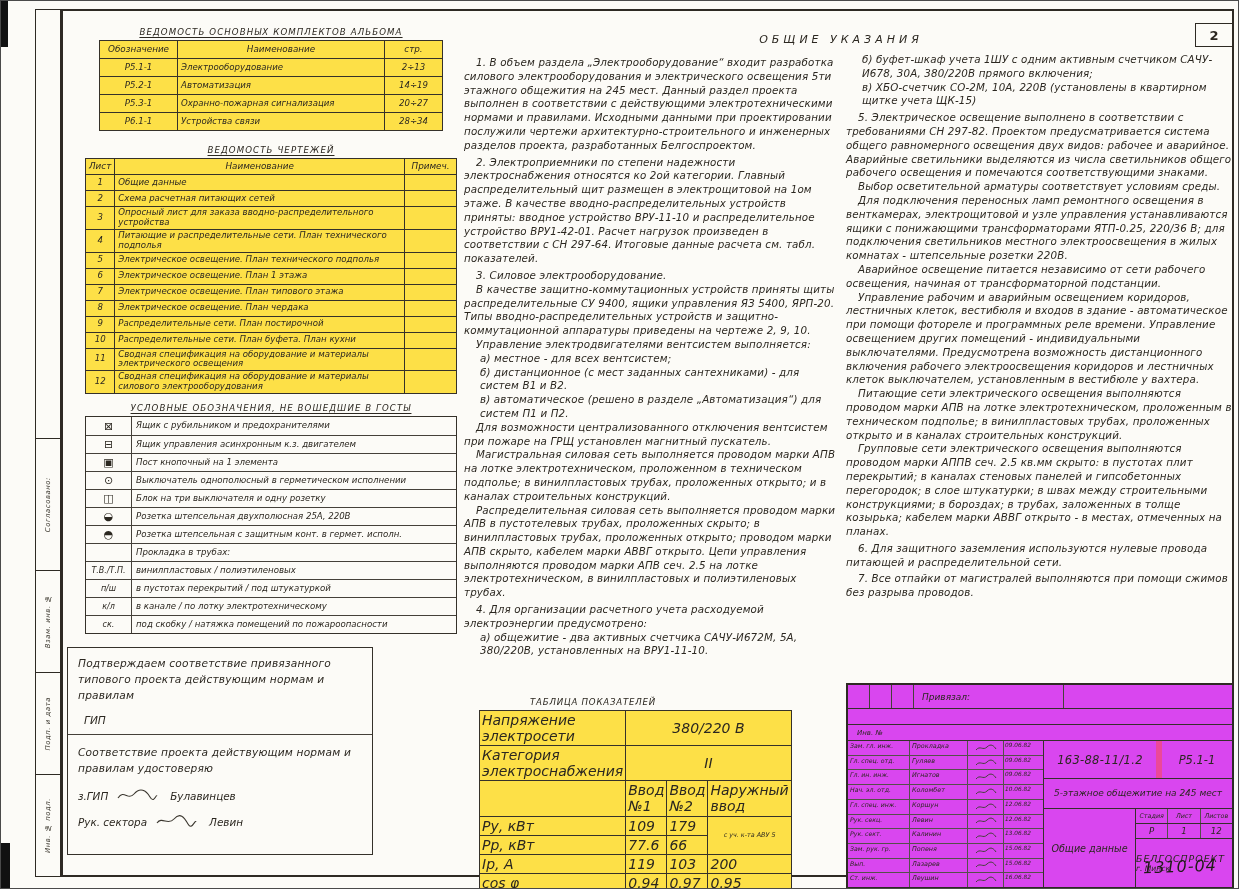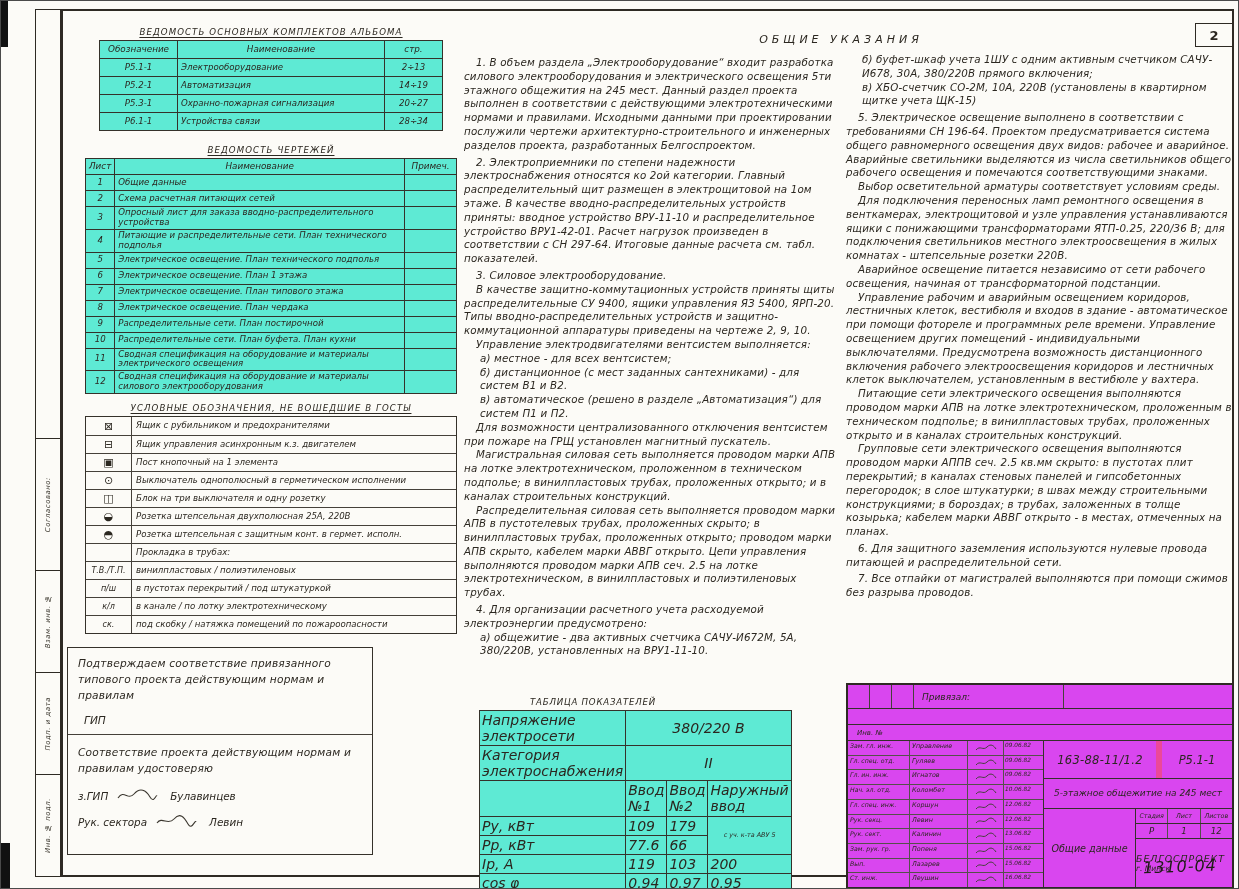--- a/index.html
+++ b/index.html
@@ -12,21 +12,21 @@
   }
   .artifact { position:absolute; background:#111; }
   .frame { position:absolute; left:60px; top:8px; width:1173px; height:868px; border:2px solid #2e2a24; }
   .margin-strip { position:absolute; left:34px; top:8px; width:26px; height:868px; border:1.5px solid #2e2a24; display:flex; flex-direction:column; }
   .m-cell { border-top:1px solid #2e2a24; display:flex; align-items:center; justify-content:center; overflow:hidden; }
   .m-cell.first { border-top:none; flex:1 1 auto; }
   .vtext { writing-mode:vertical-rl; transform:rotate(180deg); font-size:6.8px; letter-spacing:.6px; color:#3c382f; white-space:nowrap; font-style:italic; }
   .pagenum { position:absolute; left:1194px; top:22px; width:38px; height:24px; border:1.5px solid #2e2a24; display:flex; align-items:center; justify-content:center; font-size:13px; font-weight:bold; background:#fcfbf7; }
 
   .sec-title { font-size:8.6px; letter-spacing:1.1px; text-align:center; color:#2b2720; text-decoration:underline; text-underline-offset:2px; margin-bottom:3px; font-style:italic; }
-  table.doc { border-collapse:collapse; width:100%; background:#5eead4; }
+  table.doc { border-collapse:collapse; width:100%; background:#fde047; }
   table.doc td { border:1px solid #35312a; font-style:italic; font-size:8.6px; padding:1px 3px; vertical-align:middle; color:#2b2720; line-height:1.15; }
   table.doc td.hd { text-align:center; font-size:8.8px; }
   table.doc td.c { text-align:center; }
 
   .album-sec { position:absolute; left:98px; top:26px; width:344px; }
   .drawings-sec { position:absolute; left:84px; top:144px; width:372px; }
   .legend-sec { position:absolute; left:84px; top:402px; width:372px; }
   .legend-box { border:1.5px solid #35312a; }
   .legend-row { display:flex; min-height:18px; border-top:1px solid #45413a; align-items:center; }
   .legend-row:first-child { border-top:none; }
@@ -339,21 +339,21 @@
     <div class="para">Для возможности централизованного отключения вентсистем при пожаре на ГРЩ установлен магнитный пускатель.</div>
     <div class="para">Магистральная силовая сеть выполняется проводом марки АПВ на лотке электротехническом, проложенном в техническом подполье; в винилпластовых трубах, проложенных открыто; и в каналах строительных конструкций.</div>
     <div class="para">Распределительная силовая сеть выполняется проводом марки АПВ в пустотелевых трубах, проложенных скрыто; в винилпластовых трубах, проложенных открыто; проводом марки АПВ скрыто, кабелем марки АВВГ открыто. Цепи управления выполняются проводом марки АПВ сеч. 2.5 на лотке электротехническом, в винилпластовых и полиэтиленовых трубах.</div>
     <div class="para num">4. Для организации расчетного учета расходуемой электроэнергии предусмотрено:</div>
     <div class="para sub">а) общежитие - два активных счетчика САЧУ-И672М, 5А, 380/220В, установленных на ВРУ1-11-10.</div>
   </div>
 
   <div class="gn-col gn-col2">
     <div class="para sub">б) буфет-шкаф учета 1ШУ с одним активным счетчиком САЧУ-И678, 30А, 380/220В прямого включения;</div>
     <div class="para sub">в) ХБО-счетчик СО-2М, 10А, 220В (установлены в квартирном щитке учета ЩК-15)</div>
-    <div class="para num">5. Электрическое освещение выполнено в соответствии с требованиями СН 196-64. Проектом предусматривается система общего равномерного освещения двух видов: рабочее и аварийное. Аварийные светильники выделяются из числа светильников общего рабочего освещения и помечаются соответствующими знаками.</div>
+    <div class="para num">5. Электрическое освещение выполнено в соответствии с требованиями СН 297-82. Проектом предусматривается система общего равномерного освещения двух видов: рабочее и аварийное. Аварийные светильники выделяются из числа светильников общего рабочего освещения и помечаются соответствующими знаками.</div>
     <div class="para">Выбор осветительной арматуры соответствует условиям среды.</div>
     <div class="para">Для подключения переносных ламп ремонтного освещения в венткамерах, электрощитовой и узле управления устанавливаются ящики с понижающими трансформаторами ЯТП-0.25, 220/36 В; для подключения светильников местного электроосвещения в жилых комнатах - штепсельные розетки 220В.</div>
     <div class="para">Аварийное освещение питается независимо от сети рабочего освещения, начиная от трансформаторной подстанции.</div>
     <div class="para">Управление рабочим и аварийным освещением коридоров, лестничных клеток, вестибюля и входов в здание - автоматическое при помощи фотореле и программных реле времени. Управление освещением других помещений - индивидуальными выключателями. Предусмотрена возможность дистанционного включения рабочего электроосвещения коридоров и лестничных клеток выключателем, установленным в вестибюле у вахтера.</div>
     <div class="para">Питающие сети электрического освещения выполняются проводом марки АПВ на лотке электротехническом, проложенным в техническом подполье; в винилпластовых трубах, проложенных открыто и в каналах строительных конструкций.</div>
     <div class="para">Групповые сети электрического освещения выполняются проводом марки АППВ сеч. 2.5 кв.мм скрыто: в пустотах плит перекрытий; в каналах стеновых панелей и гипсобетонных перегородок; в слое штукатурки; в швах между строительными конструкциями; в бороздах; в трубах, заложенных в толще козырька; кабелем марки АВВГ открыто - в местах, отмеченных на планах.</div>
     <div class="para num">6. Для защитного заземления используются нулевые провода питающей и распределительной сети.</div>
     <div class="para num">7. Все отпайки от магистралей выполняются при помощи сжимов без разрыва проводов.</div>
   </div>
 
@@ -417,21 +417,21 @@
       <div class="rest"></div>
     </div>
     <div class="r2"></div>
     <div class="r3">
       <span>Инв. №</span>
     </div>
     <div class="main">
       <div class="sigs">
         <div class="sig-row">
             <div class="c1">Зам. гл. инж.</div>
-            <div class="c2">Управление</div>
+            <div class="c2">Прокладка</div>
             <div class="c3">
               <svg width="22" height="8">
                 <path d="M1 6 C5 1,8 7,12 3 S19 2,21 5" stroke="#45413a" fill="none"></path>
               </svg>
             </div>
             <div class="c4">09.06.82</div>
           </div>
         <div class="sig-row">
             <div class="c1">Гл. спец. отд.</div>
             <div class="c2">Гуляев</div>

